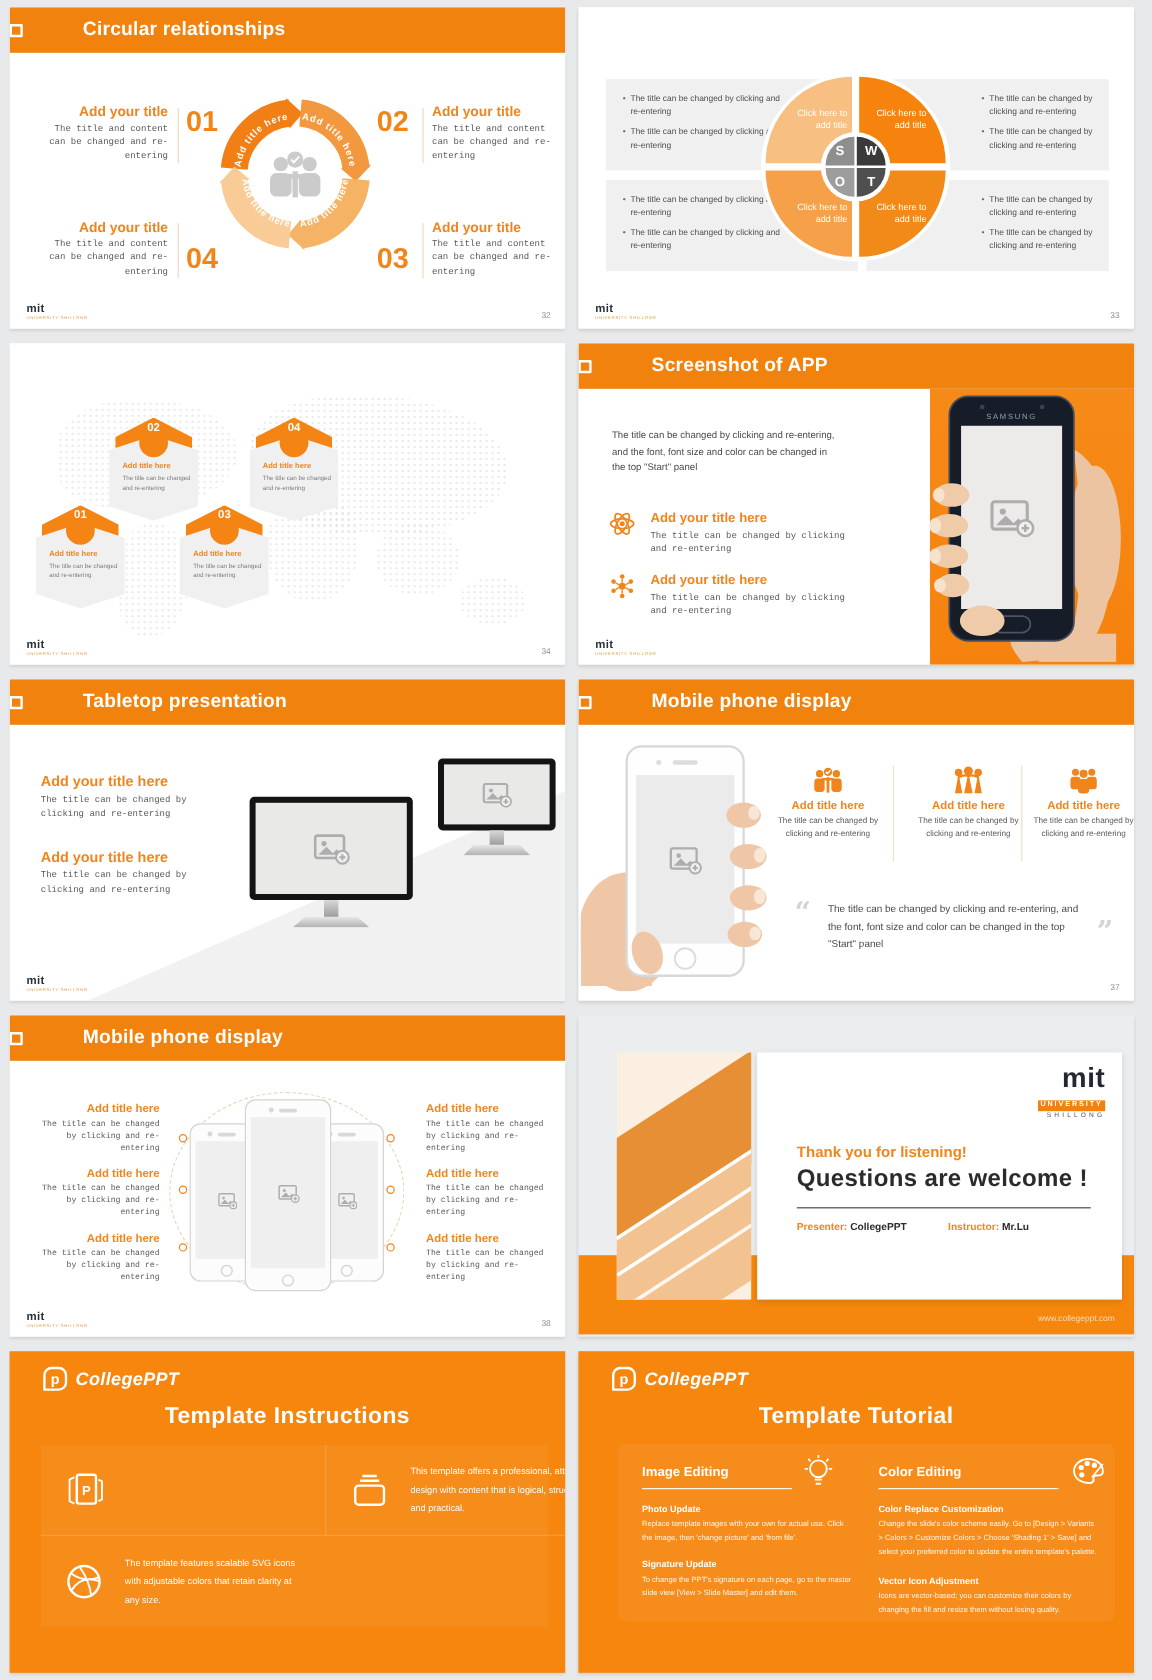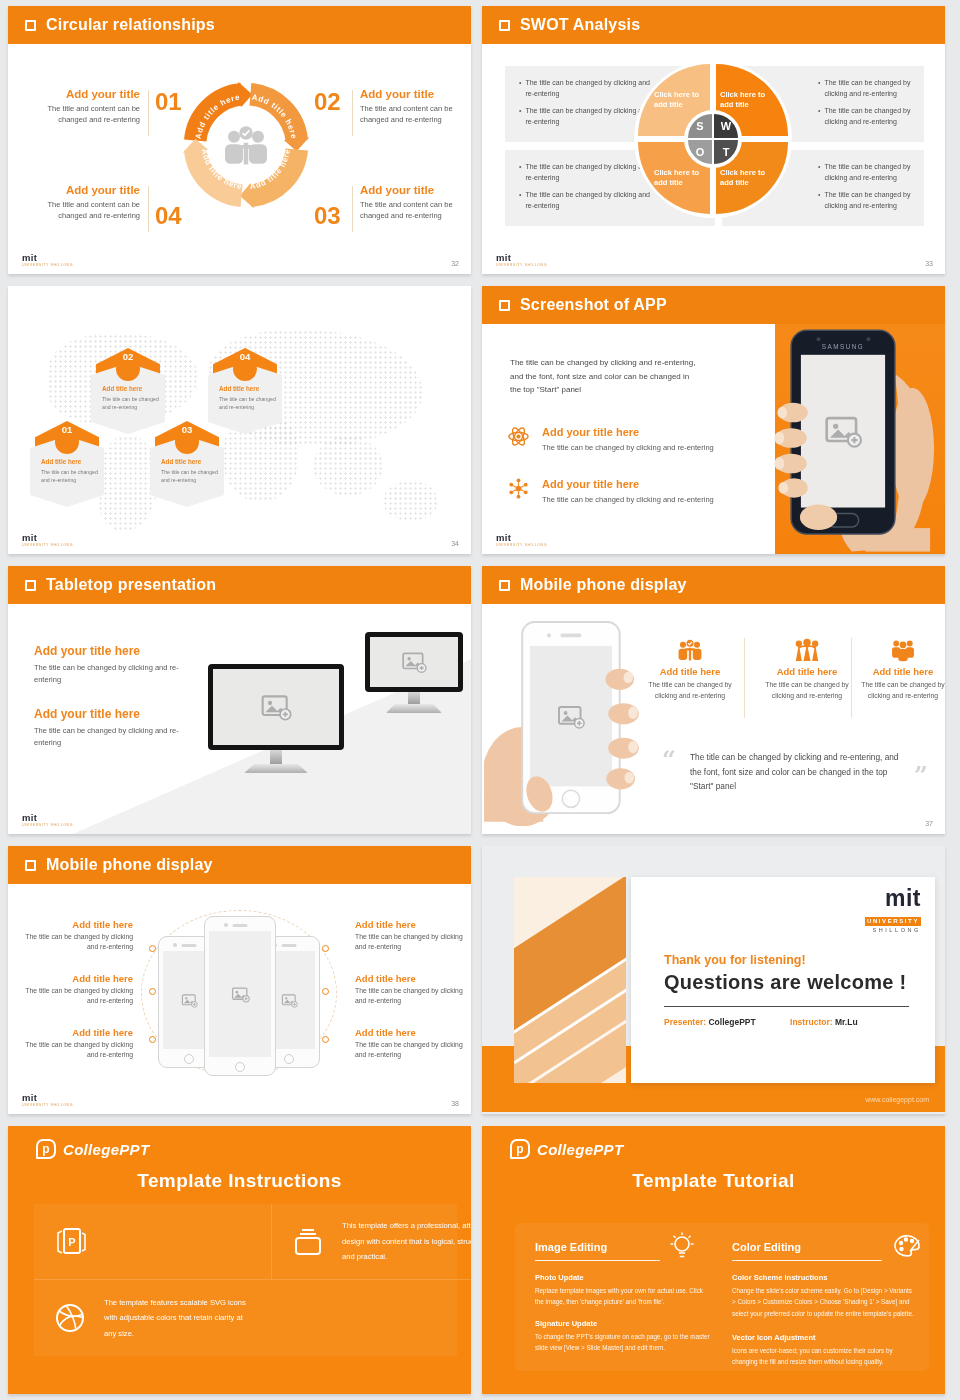--- a/index.html
+++ b/index.html
@@ -1,47 +1,47 @@
 <!DOCTYPE html>
 <html><head>
 <meta charset="utf-8">
 <style>
   * { margin:0; padding:0; box-sizing:border-box; }
   html,body { width:960px; background:#E8E9EB; font-family:"Liberation Sans", sans-serif; }
   .grid { display:grid; grid-template-columns:463px 463px; grid-auto-rows:268px; gap:12px 11px; padding:6px 8px; width:960px; height:1400px; }
 
   
   .slide { position:relative; width:463px; height:268px; background:#fff; overflow:hidden; box-shadow:0 2px 3px rgba(0,0,0,.13); }
-  .hdr { position:absolute; top:0; left:0; right:0; height:38px; background:#F1820D; display:flex; align-items:center; padding-left:17px; z-index:5; }
+  .hdr { position:absolute; top:0; left:0; right:0; height:38px; background:#F1820D; display:flex; align-items:center; z-index:5;gap:40px; }
   .hdr .sq { width:11px; height:11px; border:2.5px solid #fff; border-radius:1px; margin-right:10px; }
   .hdr .t { color:#fff; font-weight:bold; font-size:16px; letter-spacing:.2px; }
   .mitf { position:absolute; left:14px; bottom:7px; line-height:1; z-index:6; }
   .mitf .m1 { font-weight:800; font-size:9.5px; color:#2B2F3A; letter-spacing:.3px; }
   .mitf .m2 { font-size:3.5px; color:#E09A4B; letter-spacing:.6px; margin-top:1px; }
   .pg { position:absolute; right:12px; bottom:7px; font-size:7px; color:#8F8F8F; z-index:6; }
 
   .otitle { color:#F0851C; font-weight:bold; }
-  .gtxt { color:#5A5A5A; }
+  .gtxt { color:#5A5A5A;font-family:Liberation Mono, monospace; }
 
   
   .s1-block { position:absolute; width:112px; }
   .s1-block .bt { font-size:11.5px; }
   .s1-block .bd { font-size:7.5px; line-height:1.5; margin-top:3px; }
   .ralign { text-align:right; }
   .s1-num { position:absolute; font-size:24px; font-weight:bold; color:#F0861A; }
   .s1-div { position:absolute; width:1px; height:46px; background:#EBD9C2; }
   .ring { position:absolute; left:163px; top:64px; width:150px; height:150px; }
 
   
   .panel2 { position:absolute; background:#F0F0F0; z-index:1; }
   .blt2 { display:flex; font-size:7px; line-height:1.5; color:#4F4F4F; margin-bottom:7px; }
   .blt2 .bd2 { margin-right:4px; color:#666; }
   .swot { position:absolute; left:156px; top:58px; width:150px; height:150px; z-index:2; }
   .swot-bgc { position:absolute; inset:-4px; background:#fff; border-radius:50%; }
-  .q { position:absolute; width:72px; height:72px; display:flex; align-items:center; color:#fff; font-weight:bold; font-size:7.5px; line-height:1.4; text-align:left; }
+  .q { position:absolute; width:72px; height:72px; display:flex; align-items:center; color:#fff; font-weight:normal; font-size:7.5px; line-height:1.4; text-align:right; }
   .q span { width:52px; }
   .qtl { left:0; top:0; background:#F7BF82; border-radius:100% 0 0 0; justify-content:flex-end; padding-right:4px; }
   .qtr { right:0; top:0; background:#F5830D; border-radius:0 100% 0 0; justify-content:flex-start; padding-left:4px; }
   .qbl { left:0; bottom:0; background:#F6A14A; border-radius:0 0 0 100%; justify-content:flex-end; padding-right:4px; }
   .qbr { right:0; bottom:0; background:#F28A1A; border-radius:0 0 100% 0; justify-content:flex-start; padding-left:4px; }
   .swot-core { position:absolute; left:50%; top:50%; width:58px; height:58px; margin:-29px 0 0 -29px; background:#fff; border-radius:50%; display:grid; grid-template-columns:1fr 1fr; grid-template-rows:1fr 1fr; gap:2px; padding:4px; }
   .L { display:flex; align-items:center; justify-content:center; color:#fff; font-weight:bold; font-size:11px; }
   .Ls { background:#8E8E8E; border-radius:100% 0 0 0; }
   .Lw { background:#3A3A3A; border-radius:0 100% 0 0; }
   .Lo { background:#9D9D9D; border-radius:0 0 0 100%; }
@@ -123,21 +123,21 @@
   .cpbadge { width:20px; height:20px; border:2.2px solid #fff; border-radius:7px 7px 7px 1px; display:flex; align-items:center; justify-content:center; color:#fff; font-weight:800; font-size:12px; }
   .cpname { color:#fff; font-weight:800; font-style:italic; font-size:15px; letter-spacing:.3px; }
   .otit { position:absolute; left:0; right:0; top:44px; text-align:center; color:#fff; font-weight:bold; font-size:19px; letter-spacing:.4px; }
   .tgrid { position:absolute; left:26px; right:14px; top:78px; bottom:38px; display:grid; grid-template-columns:1fr 1fr; grid-template-rows:1fr 1fr; background:rgba(255,255,255,.05); }
   .titm { display:flex; align-items:center; gap:14px; padding:8px 16px; }
   .titm.bb { border-bottom:1px solid rgba(255,255,255,.16); }
   .titm.br { border-right:1px solid rgba(255,255,255,.16); }
   .titm .txt { font-size:7.6px; line-height:2.05; color:#fff; width:152px; }
   .wicon { flex:none; }
 
-  .tpanel { position:absolute; left:33px; right:16px; top:97px; height:148px; background:rgba(255,255,255,.055); border-radius:6px; }
+  .tpanel { position:absolute; left:33px; right:16px; top:77px; height:148px; background:rgba(255,255,255,.055); border-radius:6px; }
   .tcol { position:absolute; top:0; bottom:0; }
   .thead { position:absolute; top:18px; color:#fff; font-weight:bold; font-size:11px; }
   .tuline { position:absolute; top:37px; border-top:1px solid rgba(255,255,255,.9); }
   .tsub { position:absolute; color:#fff; font-weight:bold; font-size:7.5px; }
   .ttx { position:absolute; color:rgba(255,255,255,.93); font-size:6.3px; line-height:1.8; }
 
   svg text { font-family:"Liberation Sans", sans-serif; }
 </style>
 </head>
 <body>
@@ -267,24 +267,20 @@
     </svg>
 
     <div class="mitf">
       <div class="m1">mit</div>
       <div class="m2"><span>UNIVERSITY</span> <span>SHILLONG</span></div>
     </div>
     <div class="pg">32</div>
   </div>
 
   <div class="slide">
-    <div class="hdr">
-      <div class="sq"></div>
-      <div class="t">SWOT Analysis</div>
-    </div>
 
     <div class="panel2" style="left:23px;top:60px;width:210px;height:76px;padding:12px 64px 10px 14px">
       <div class="blt2">
           <span class="bd2">•</span>
           <span>The title can be changed by clicking and re-entering</span>
         </div>
       <div class="blt2">
           <span class="bd2">•</span>
           <span>The title can be changed by clicking and re-entering</span>
         </div>
@@ -731,21 +727,21 @@
         <div class="thead">Color Editing</div>
         <div class="tuline" style="left:0;width:150px"></div>
         <svg style="position:absolute;left:160px;top:8px" width="30" height="30" viewBox="0 0 30 30" fill="none" stroke="#fff" stroke-width="1.6">
           <path d="M27 15 a12 10 0 1 0 -9.5 9.6 q2.3 -.8 1.7 -3 q-.6 -2.6 2 -3 l3.3 -.2 q2.8 -.4 2.5 -3.4z"></path>
           <circle cx="9" cy="12" r="1.4" fill="#fff"></circle>
             <circle cx="14" cy="8.5" r="1.4" fill="#fff"></circle>
           <circle cx="20" cy="10" r="1.4" fill="#fff"></circle>
             <circle cx="9.5" cy="18" r="1.4" fill="#fff"></circle>
           <path d="M18 20 L27 9" stroke-width="1.4"></path>
         </svg>
-        <div class="tsub" style="top:50px">Color Scheme Instructions</div>
+        <div class="tsub" style="top:50px">Color Replace Customization</div>
         <div class="ttx" style="top:62px;width:185px">Change the slide's color scheme easily. Go to [Design &gt; Variants &gt; Colors &gt; Customize Colors &gt; Choose 'Shading 1' &gt; Save] and select your preferred color to update the entire template's palette.</div>
         <div class="tsub" style="top:110px">Vector Icon Adjustment</div>
         <div class="ttx" style="top:122px;width:185px">Icons are vector-based; you can customize their colors by changing the fill and resize them without losing quality.</div>
       </div>
     </div>
   </div>
 
 </div>
 
 </body></html>

